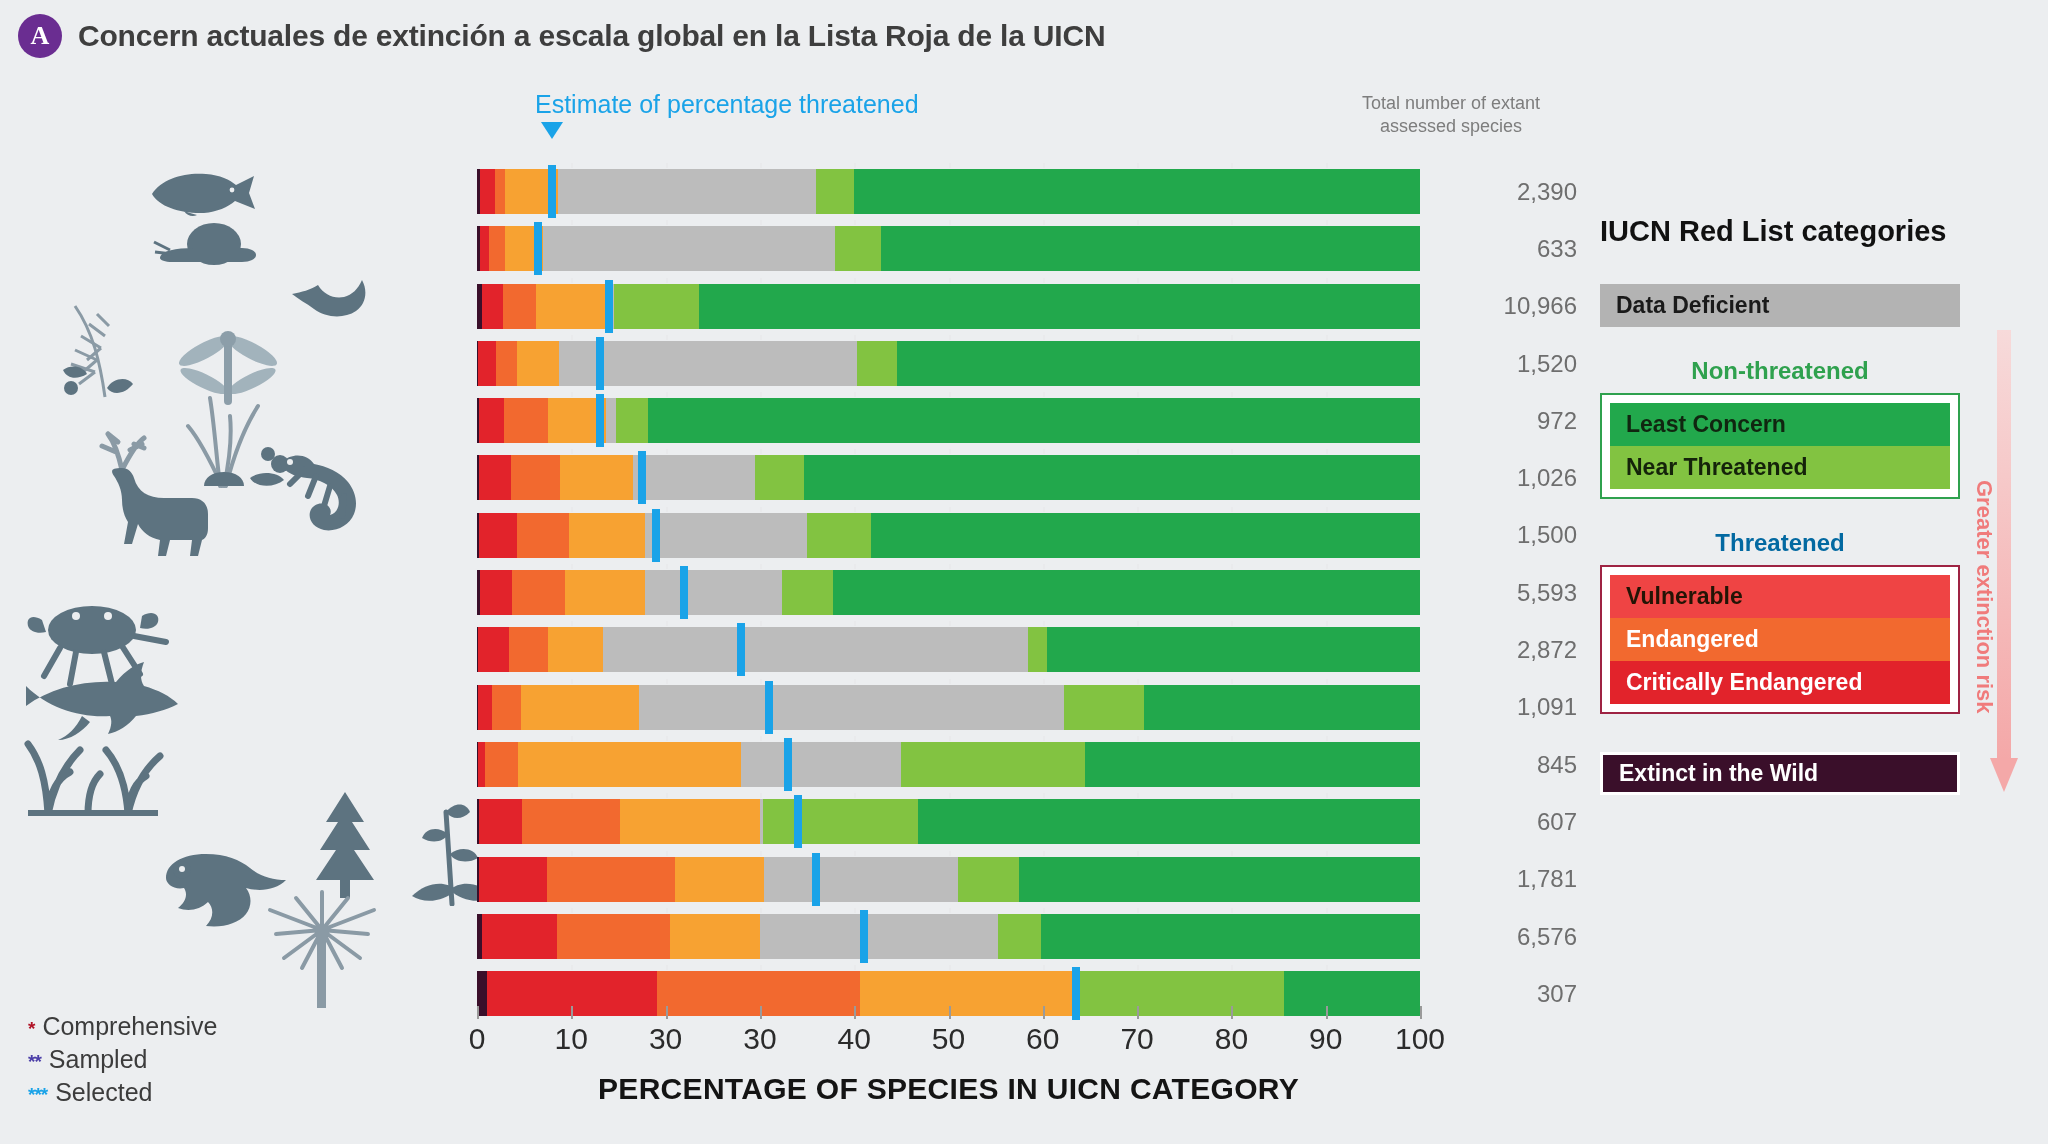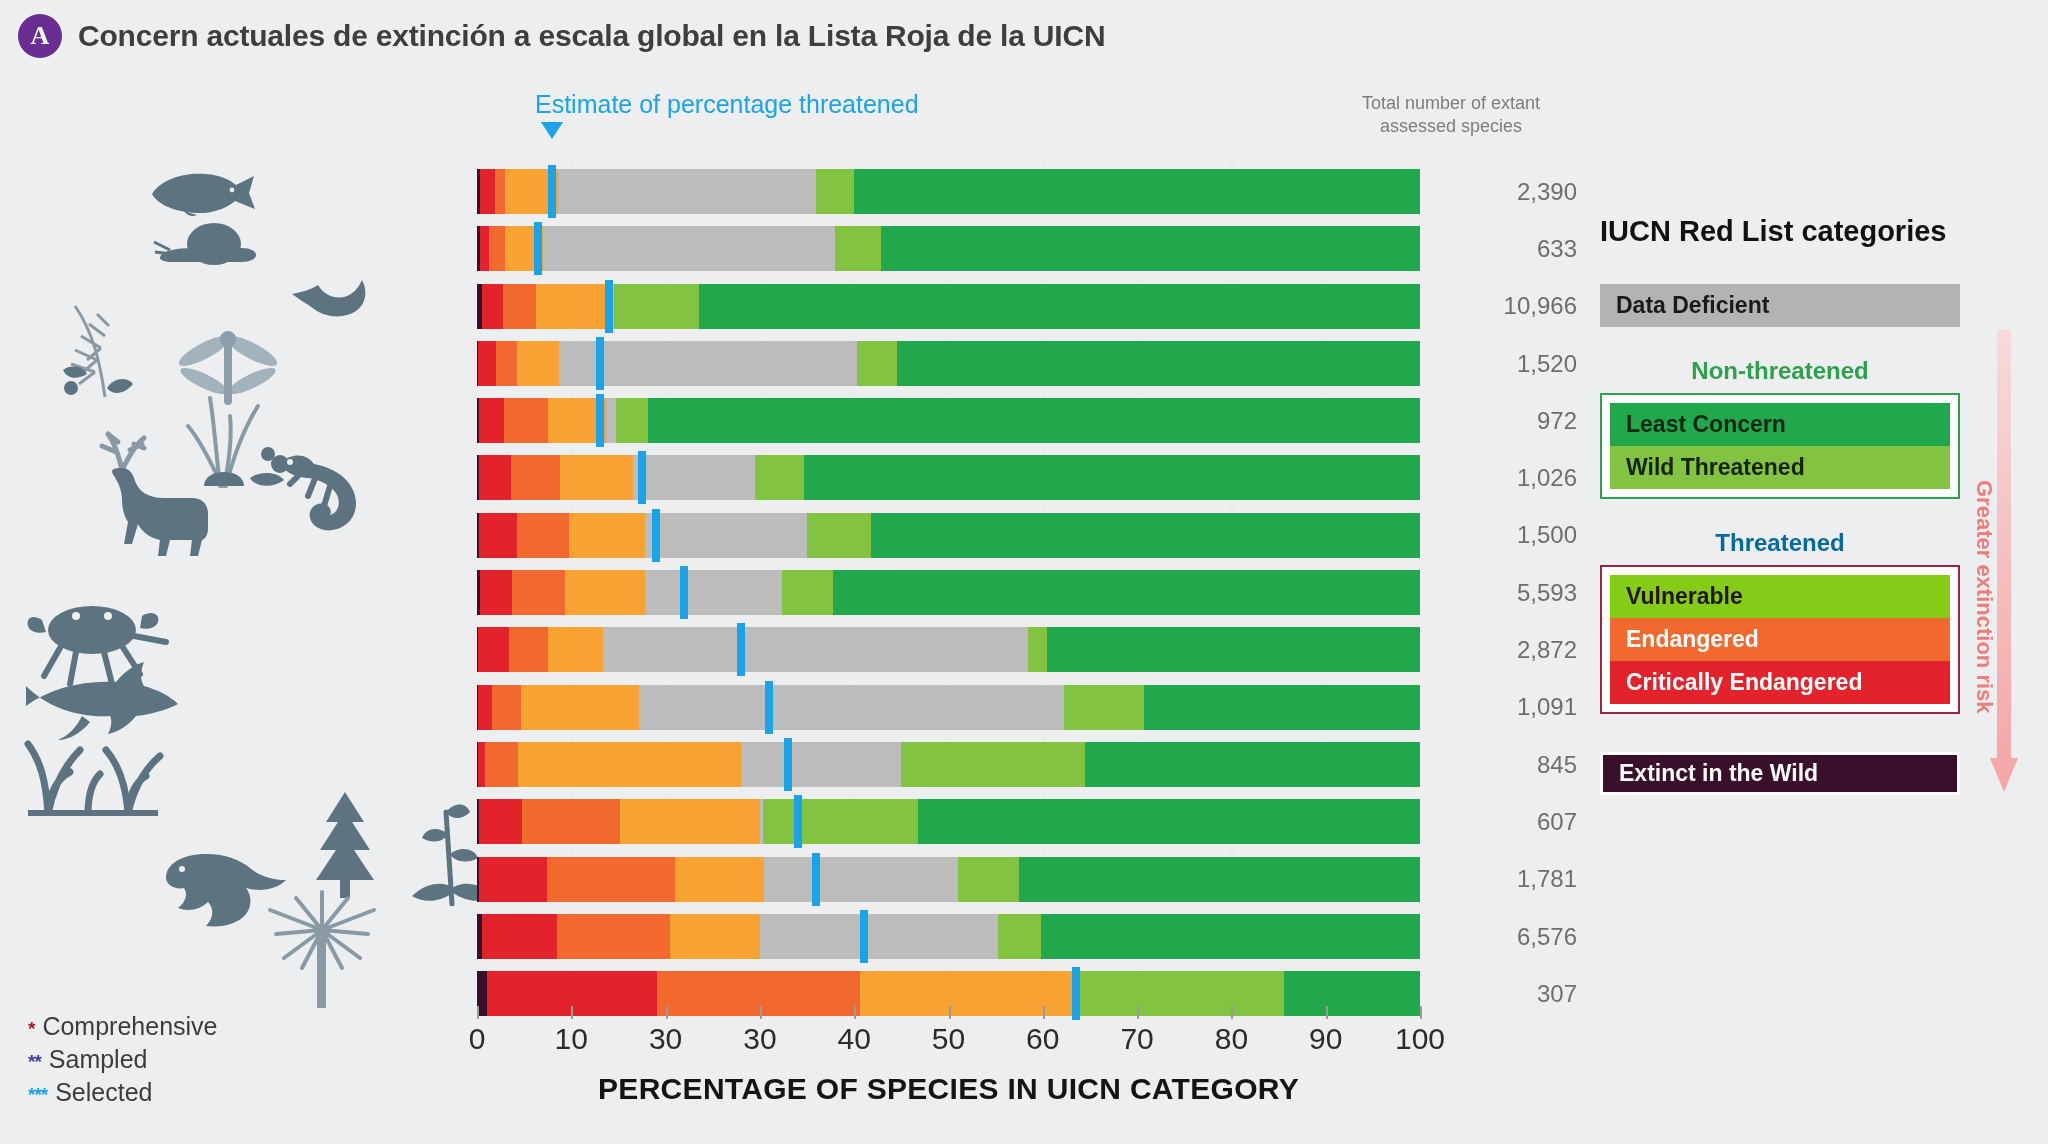--- a/index.html
+++ b/index.html
@@ -92,21 +92,21 @@
   }
   .chip-dd{background:#b3b3b3;color:#1a1a1a;width:360px;}
   .grp-cap{font-size:24px;font-weight:bold;text-align:center;width:360px;margin:30px 0 8px;}
   .grp-cap.green{color:#2fa14e;}
   .grp-cap.red{color:#0369a1;}
   .grp-box{width:360px;box-sizing:border-box;padding:8px;background:#fff;}
   .grp-box.green{border:2px solid #2fa14e;}
   .grp-box.red{border:2px solid #9e2343;}
   .chip-lc{background:#22a84c;color:#102610;}
   .chip-nt{background:#82c341;color:#14230a;}
-  .chip-vu{background:#84cc16;color:#241405;}
+  .chip-vu{background:#ef4444;color:#241405;}
   .chip-en{background:#f2692f;color:#fff;}
   .chip-cr{background:#e2232b;color:#fff;}
   .chip-ew{background:#3a0f2a;color:#fff;width:360px;margin-top:38px;
            border:3px solid #fff;}
 
   
   .risk{position:absolute;left:1985px;top:330px;width:40px;height:470px;}
   .risk .shaft{
     position:absolute;left:12px;top:0;width:14px;height:430px;
     background:linear-gradient(#f7dada,#f4a8a8);
@@ -653,21 +653,21 @@
         <span>Selected</span>
       </div>
     </div>
 
   <div class="legend">
     <div class="legend-title">IUCN Red List categories</div>
     <div class="chip chip-dd">Data Deficient</div>
     <div class="grp-cap green">Non-threatened</div>
     <div class="grp-box green">
       <div class="chip chip-lc">Least Concern</div>
-      <div class="chip chip-nt">Wild Threatened</div>
+      <div class="chip chip-nt">Near Threatened</div>
     </div>
     <div class="grp-cap red">Threatened</div>
     <div class="grp-box red">
       <div class="chip chip-vu">Vulnerable</div>
       <div class="chip chip-en">Endangered</div>
       <div class="chip chip-cr">Critically Endangered</div>
     </div>
     <div class="chip chip-ew">Extinct in the Wild</div>
   </div>
 

